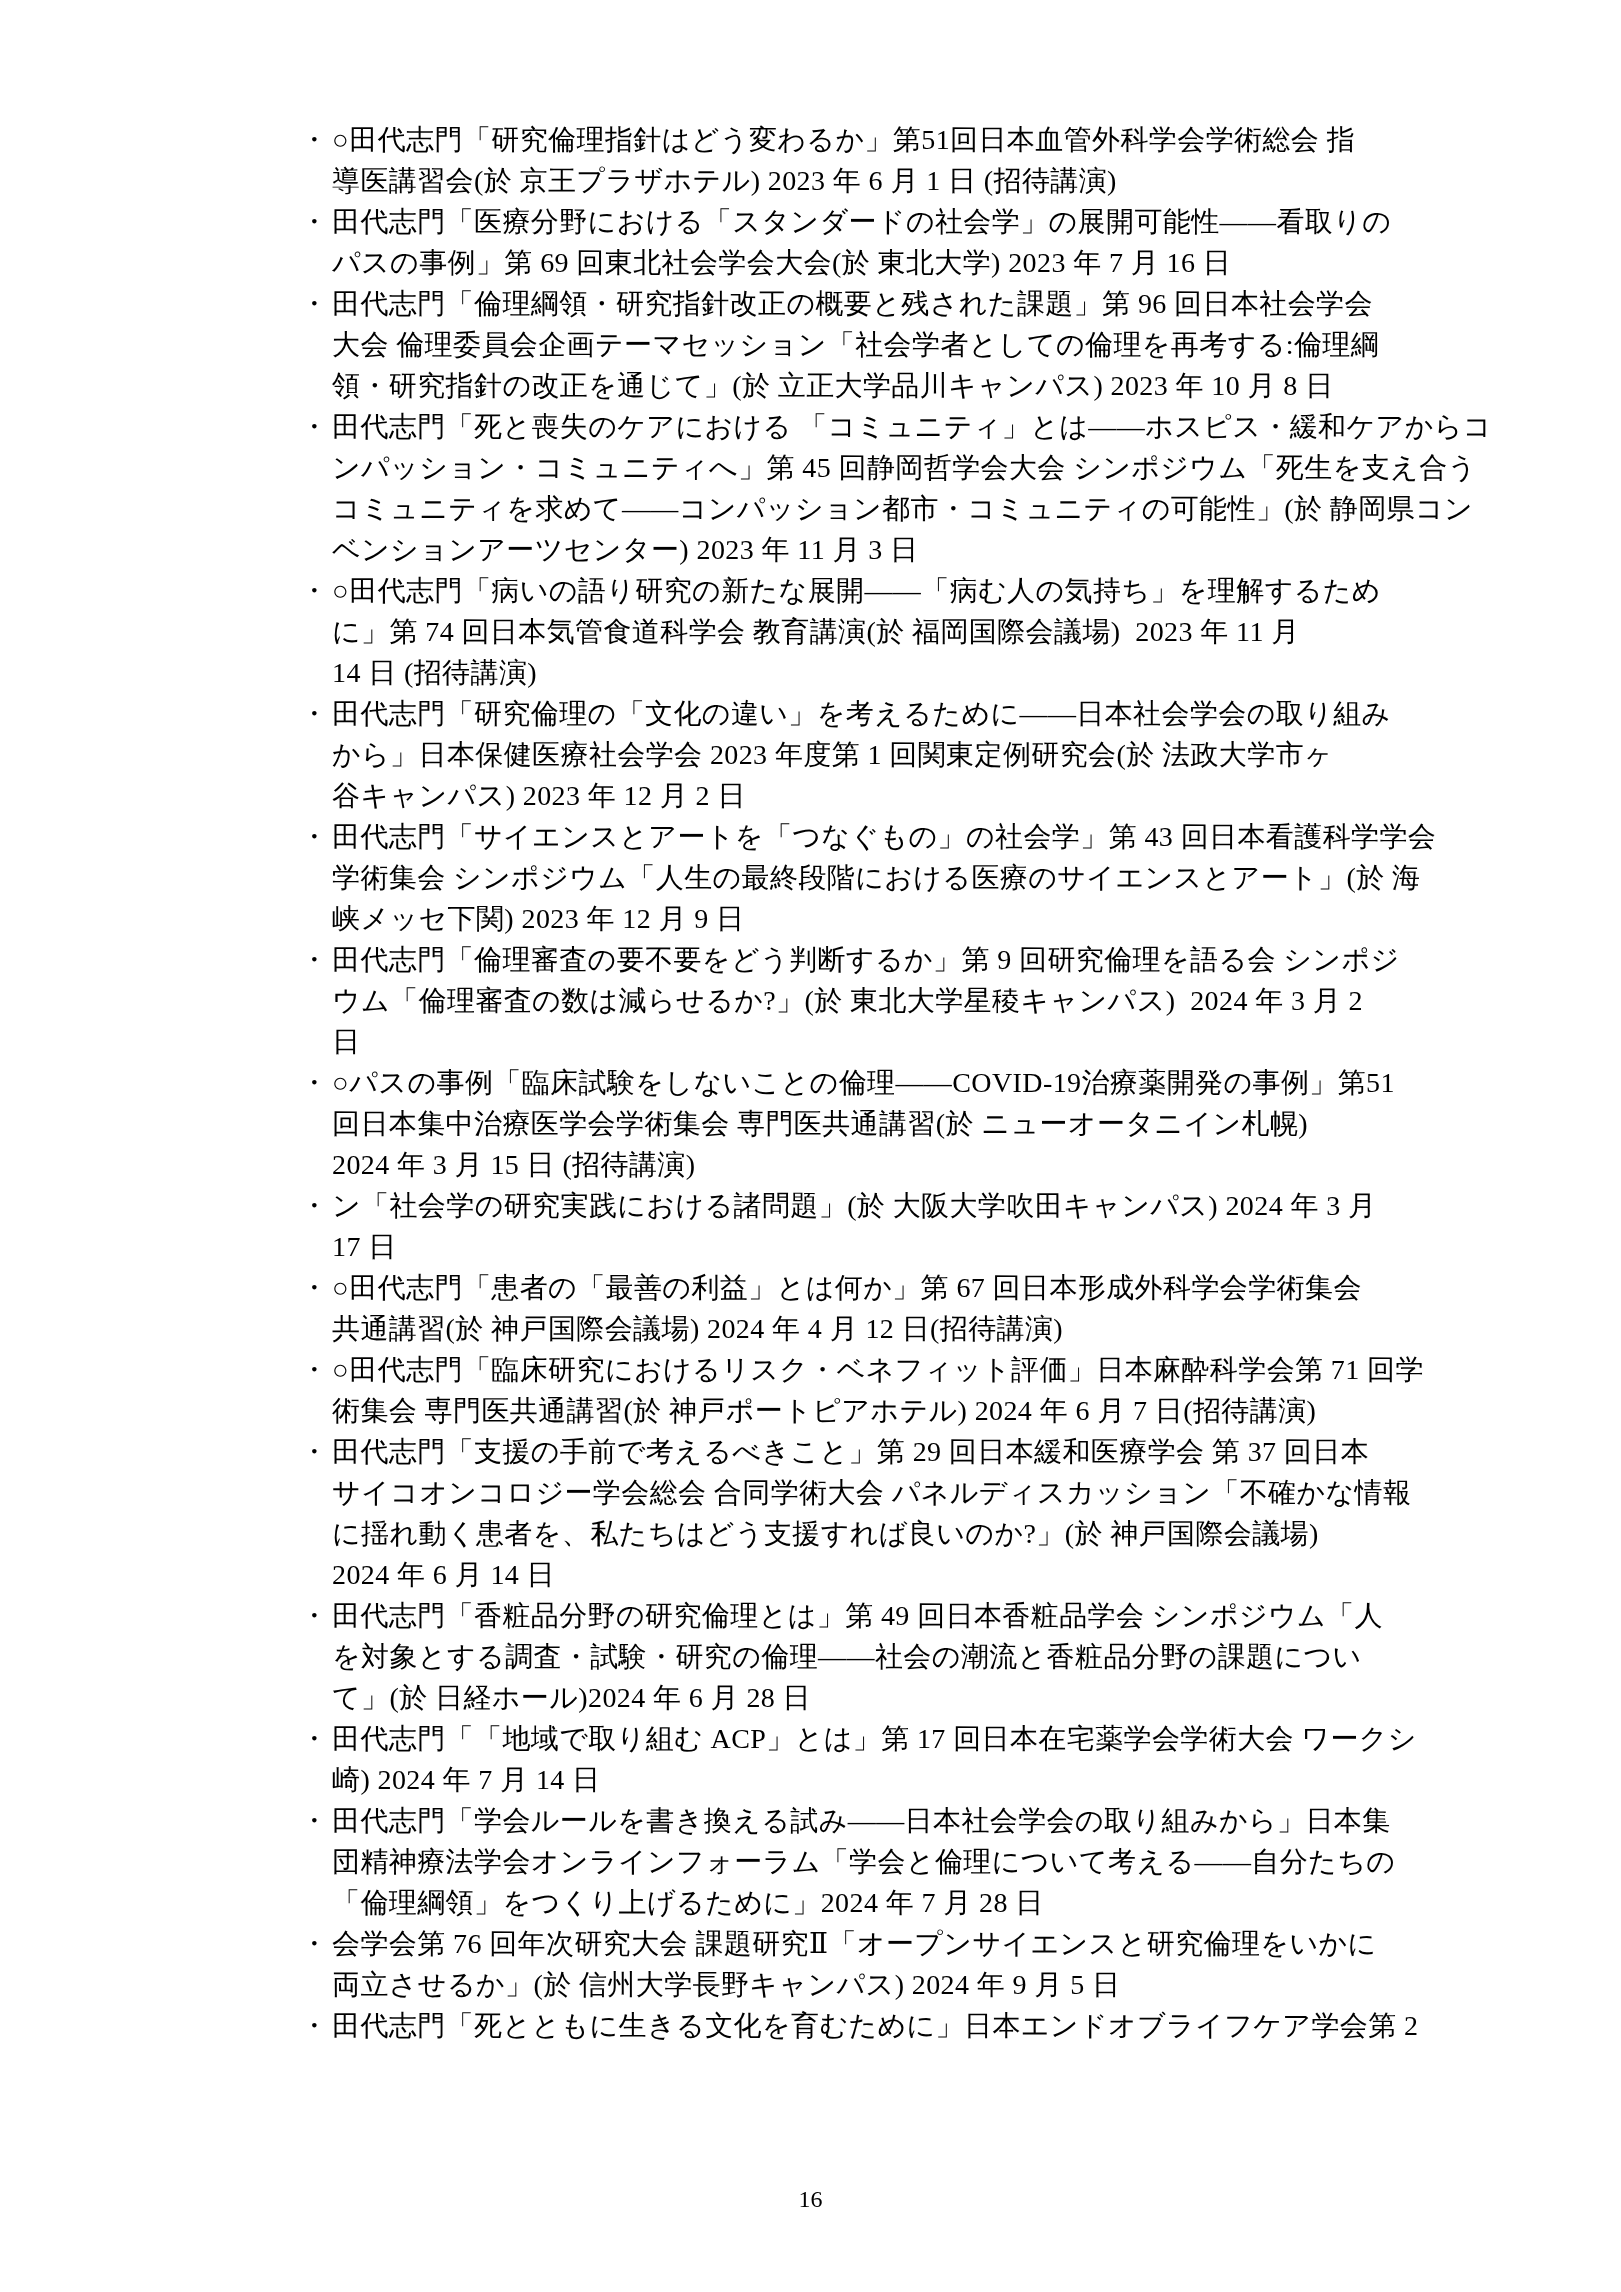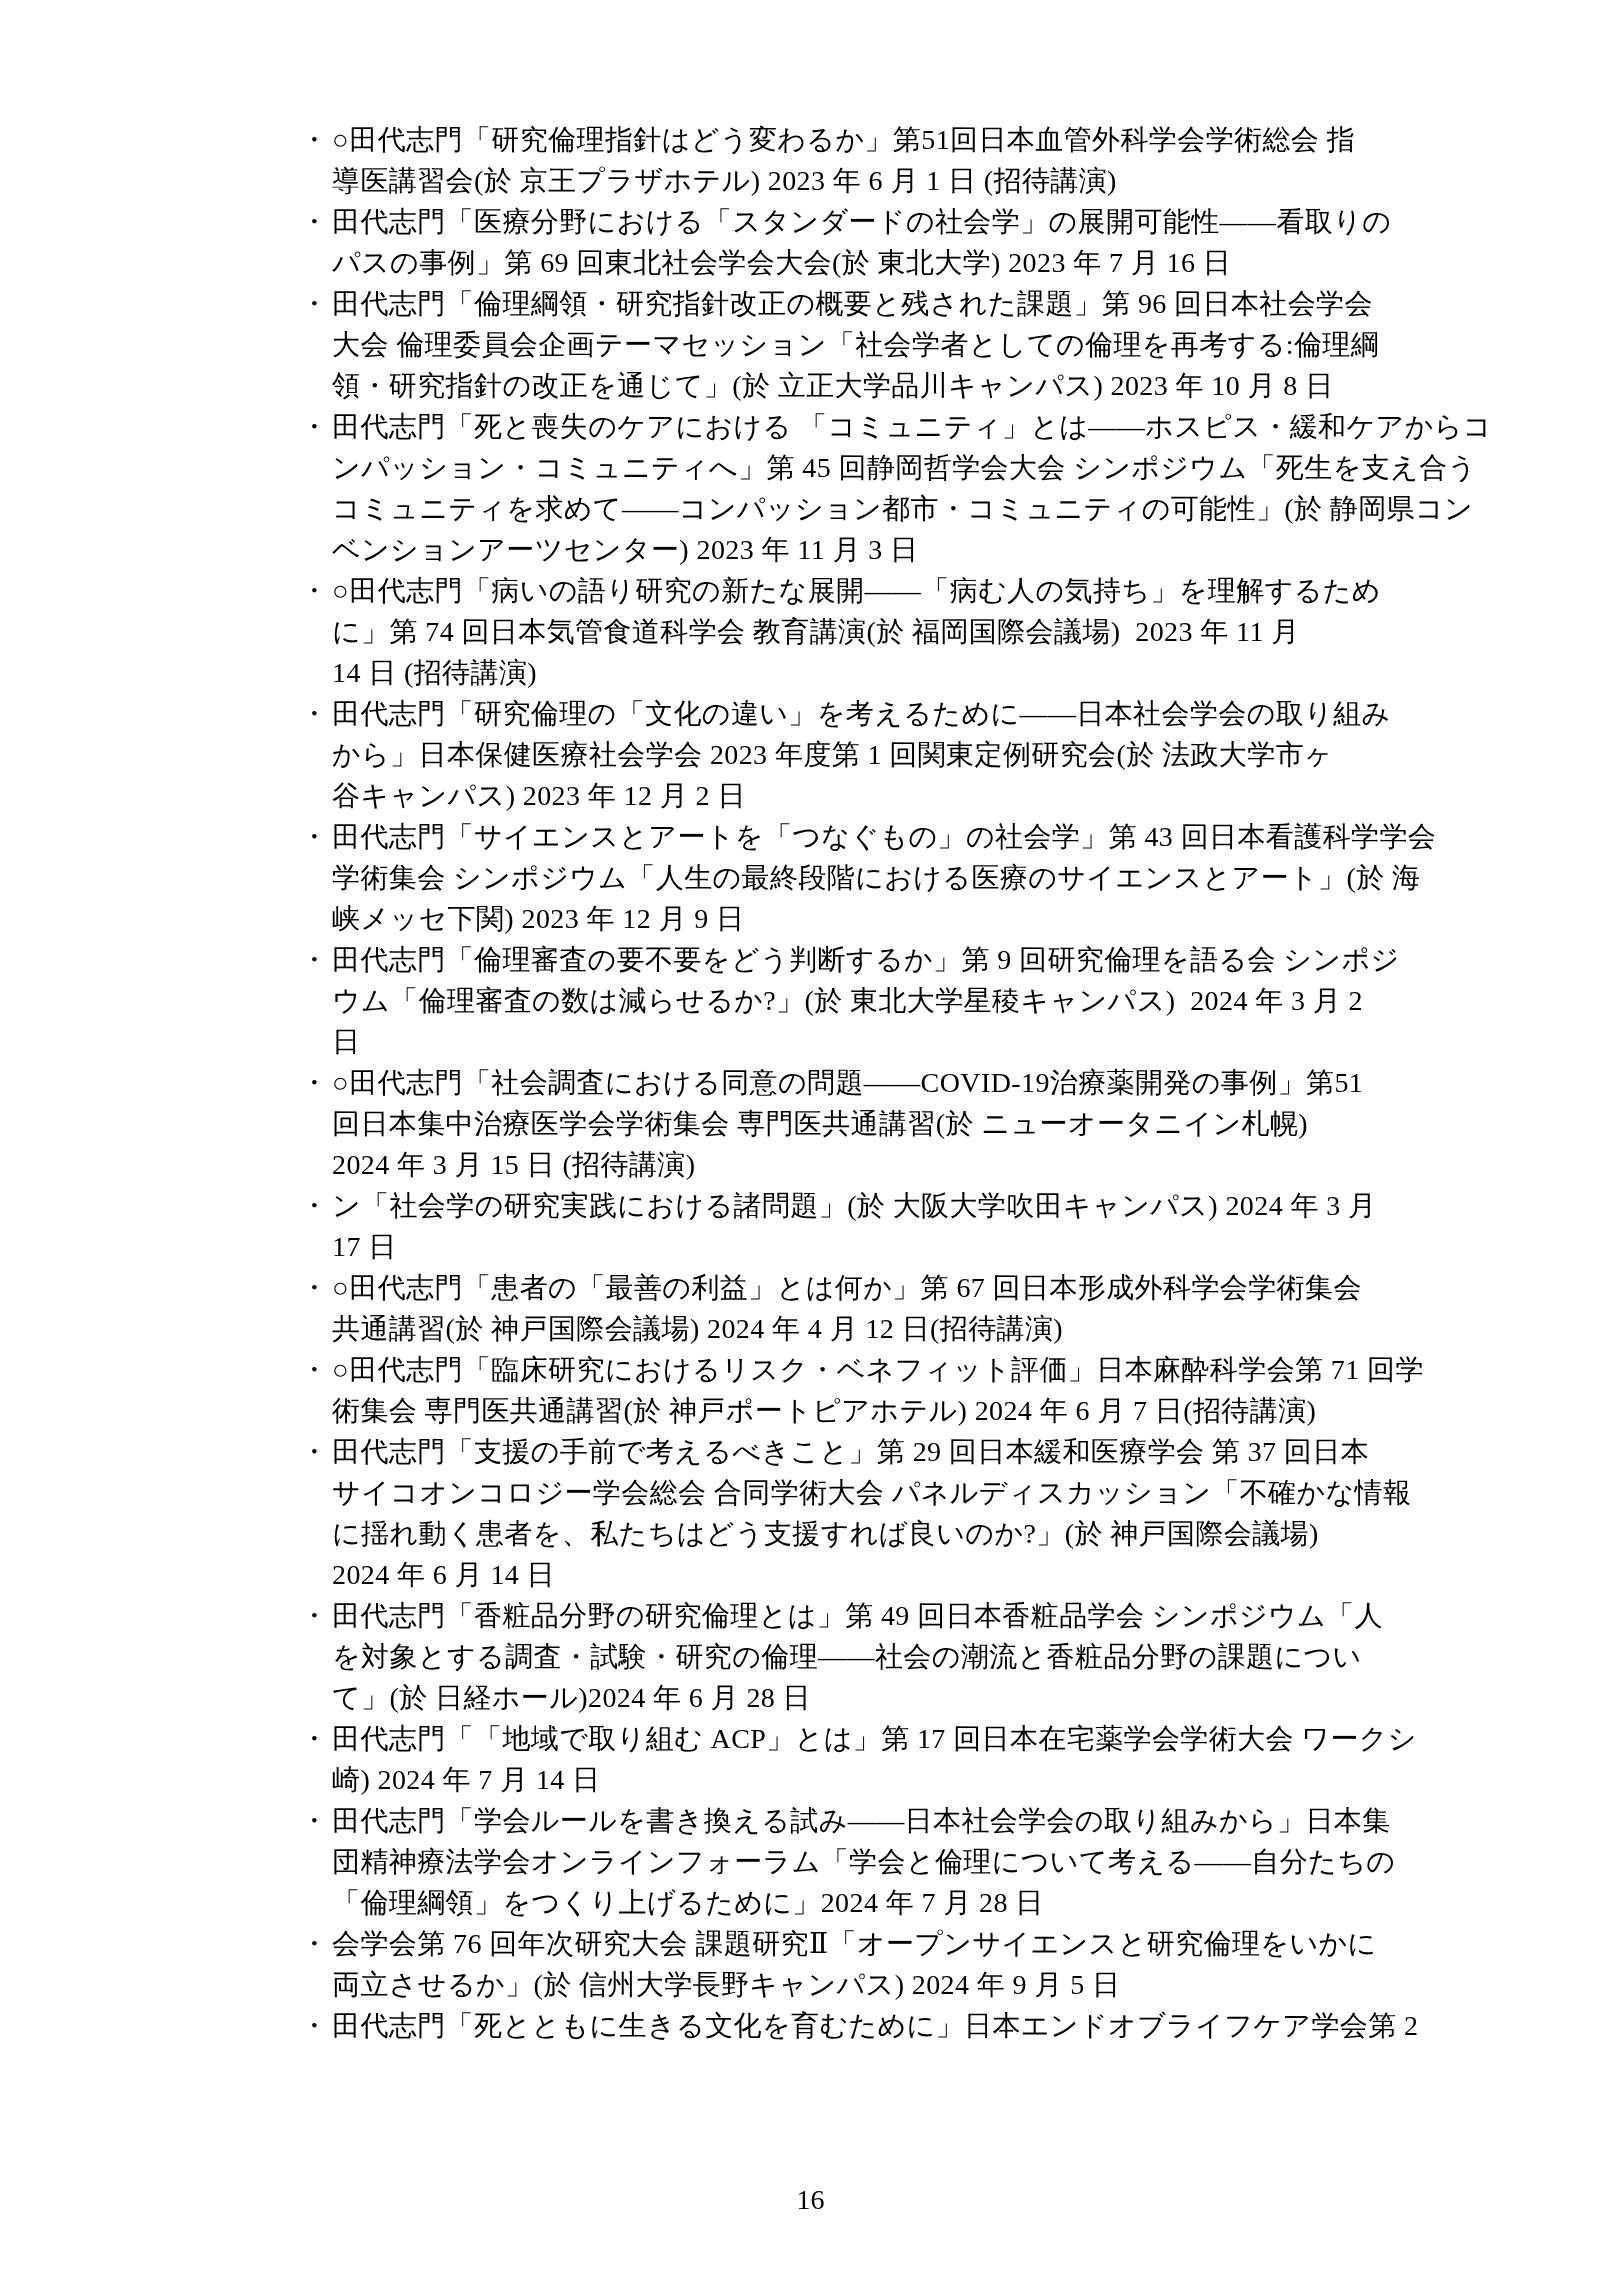--- a/index.html
+++ b/index.html
@@ -30,21 +30,21 @@
     line-height: 41px;
     white-space: pre;
     letter-spacing: 0.4px;
   }
   .page-number {
     position: absolute;
     top: 2183px;
     left: 0;
     width: 100%;
     text-align: center;
-    font-size: 28px;
+    font-size: 24px;
     line-height: 33px;
   }
 </style>
 </head>
 <body>
 
 <div class="page-list">
     <div class="item">
       <span class="bullet">・</span>
       <div class="lines">
@@ -104,21 +104,21 @@
       <span class="bullet">・</span>
       <div class="lines">
         <div class="ln">田代志門「倫理審査の要不要をどう判断するか」第 9 回研究倫理を語る会 シンポジ</div>
         <div class="ln">ウム「倫理審査の数は減らせるか?」(於 東北大学星稜キャンパス)  2024 年 3 月 2</div>
         <div class="ln">日</div>
       </div>
     </div>
     <div class="item">
       <span class="bullet">・</span>
       <div class="lines">
-        <div class="ln">○田代志門「社会調査における同意の問題――COVID-19治療薬開発の事例」第51</div>
+        <div class="ln">○パスの事例「臨床試験をしないことの倫理――COVID-19治療薬開発の事例」第51</div>
         <div class="ln">回日本集中治療医学会学術集会 専門医共通講習(於 ニューオータニイン札幌)</div>
         <div class="ln">2024 年 3 月 15 日 (招待講演)</div>
       </div>
     </div>
     <div class="item">
       <span class="bullet">・</span>
       <div class="lines">
         <div class="ln">ン「社会学の研究実践における諸問題」(於 大阪大学吹田キャンパス) 2024 年 3 月</div>
         <div class="ln">17 日</div>
       </div>

